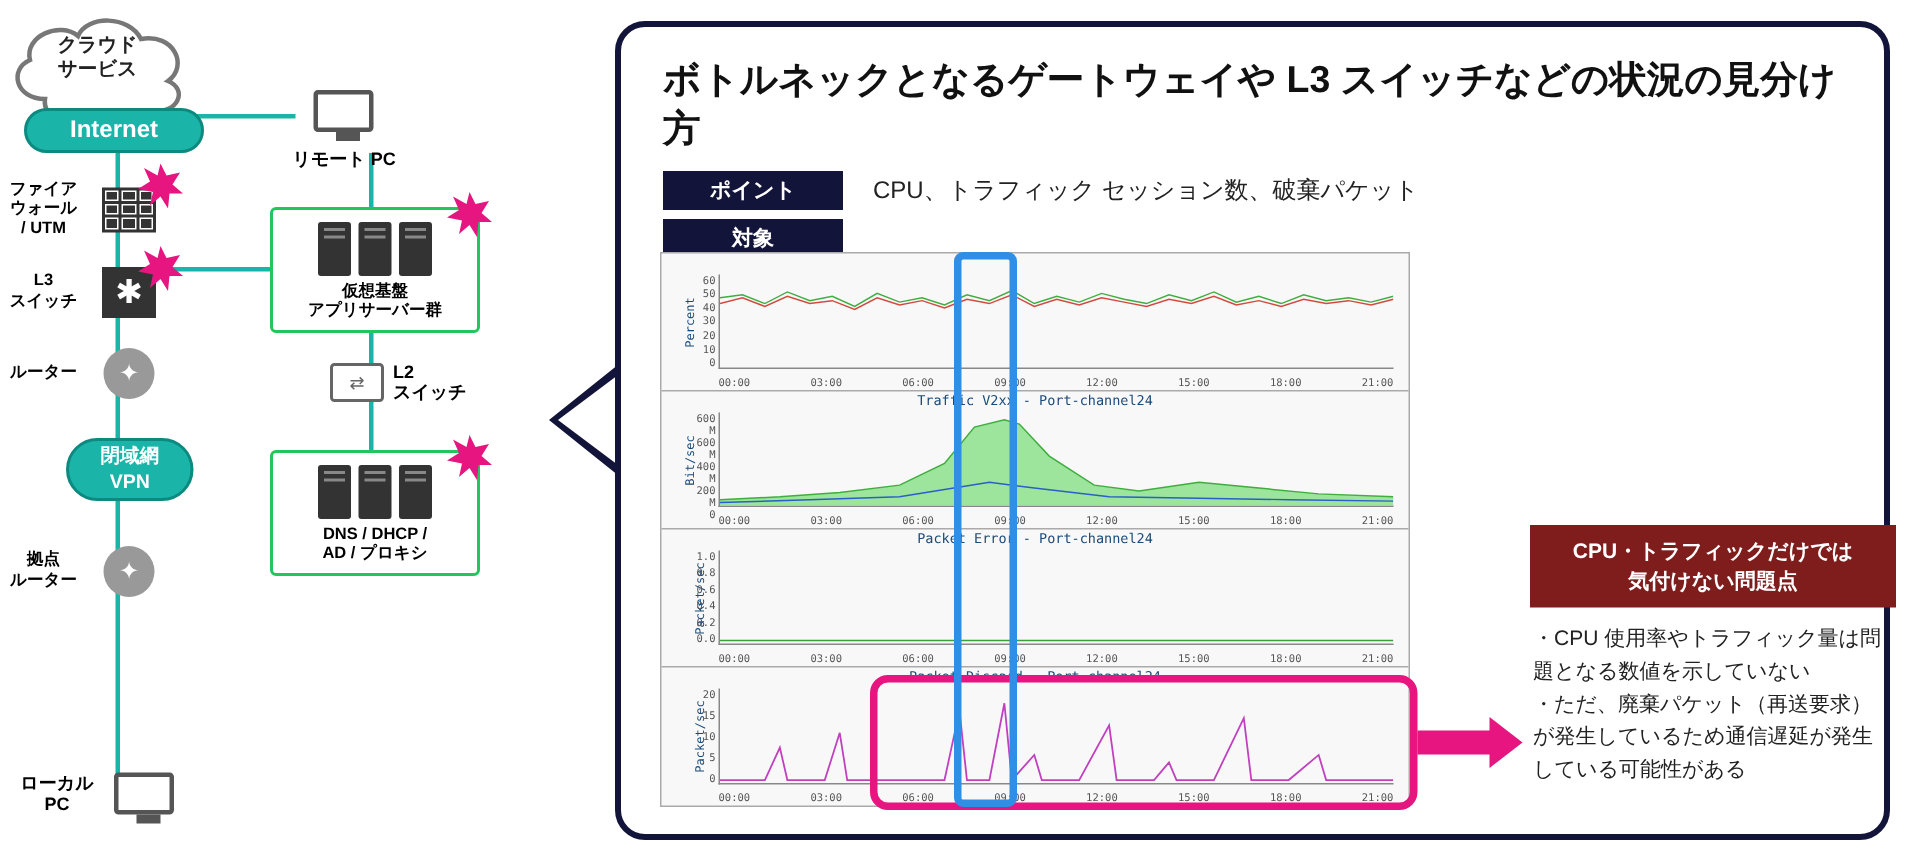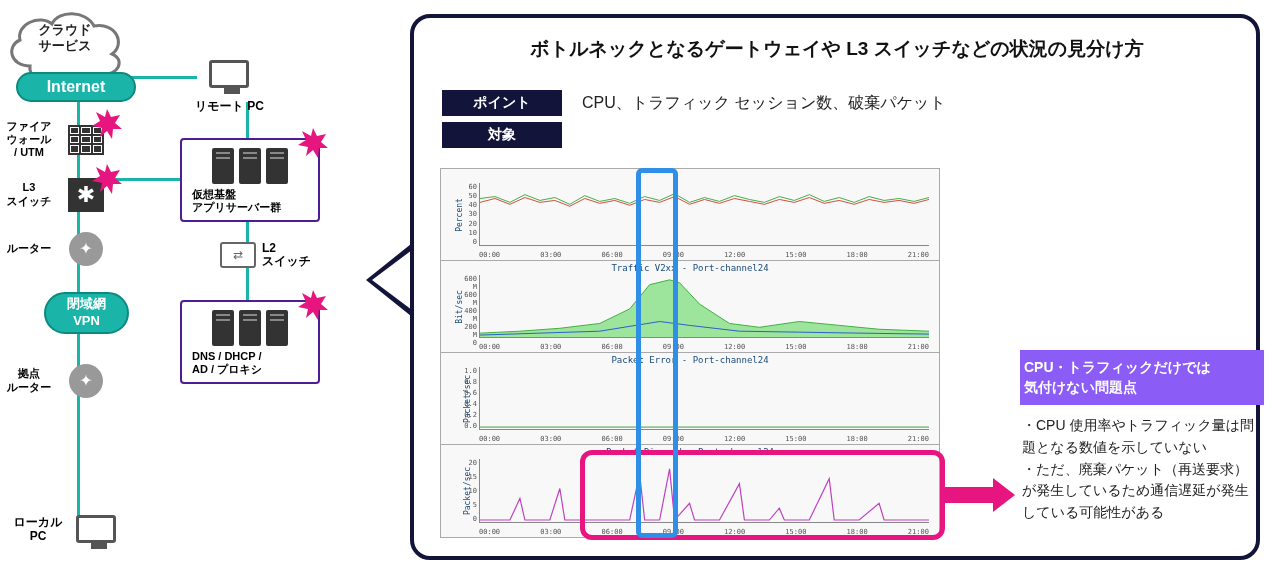--- a/index.html
+++ b/index.html
@@ -29,21 +29,21 @@
 .firewall-icon span { background: #333; border: 1px solid #fff; }
 .snowflake { width: 36px; height: 34px; background: #333; display: flex; align-items: center; justify-content: center; color: #fff; font-size: 22px; }
 .router-icon { width: 34px; height: 34px; border-radius: 50%; background: #999; display: flex; align-items: center; justify-content: center; color: #fff; font-size: 16px; }
 .vpn-badge { position: absolute; left: 44px; width: 85px; height: 42px; background: #1AB5A8; border: 2px solid #0d8a80; border-radius: 21px; color: #fff; font-size: 13px; font-weight: bold; text-align: center; line-height: 1.3; display: flex; align-items: center; justify-content: center; }
 .vpn-row { height: 58px; margin-bottom: 20px; }
 
 .reddish-star { position: absolute; width: 30px; height: 30px; }
 .reddish-star svg { width: 100%; height: 100%; }
 
 
-.srv-box { position: absolute; border: 2px solid #4c1d95; border-radius: 4px; padding: 8px 10px 6px; background: #fff; text-align: left; }
+.srv-box { position: absolute; border: 2px solid #22c55e; border-radius: 4px; padding: 8px 10px 6px; background: #fff; text-align: center; }
 .srv-box-1 { left: 180px; top: 138px; width: 140px; height: 84px; }
 .srv-box-2 { left: 180px; top: 300px; width: 140px; height: 84px; }
 .srv-rack { display: flex; justify-content: center; gap: 5px; margin-bottom: 4px; }
 .srv { width: 22px; height: 36px; background: #333; border-radius: 2px; position: relative; }
 .srv::before, .srv::after { content: ""; position: absolute; left: 4px; width: 14px; height: 2px; background: #888; }
 .srv::before { top: 4px; } .srv::after { top: 9px; }
 .srv-caption { font-size: 11px; font-weight: bold; line-height: 1.2; }
 
 
 .l2-switch { position: absolute; left: 220px; top: 242px; display: flex; align-items: center; gap: 6px; }
@@ -54,21 +54,21 @@
 .local-pc { position: absolute; left: 10px; top: 515px; text-align: center; display: flex; align-items: center; gap: 10px; }
 .local-label { font-size: 12px; font-weight: bold; width: 56px; line-height: 1.2; }
 
 
 .vline { position: absolute; width: 3px; background: #1AB5A8; }
 .hline { position: absolute; height: 3px; background: #1AB5A8; }
 .grayline { background: #999 !important; }
 
 
 .callout { position: absolute; left: 410px; top: 14px; width: 850px; height: 546px; border: 4px solid #13143A; border-radius: 20px; background: #fff; padding: 18px 24px 18px 28px; }
-.callout-title { font-size: 19px; font-weight: bold; color: #111; margin-bottom: 28px; text-align: center; }
+.callout-title { font-size: 25px; font-weight: bold; color: #111; margin-bottom: 12px; }
 .kv-row { display: flex; align-items: center; margin-bottom: 6px; gap: 20px; }
 .kv-label { background: #13143A; color: #fff; font-size: 14px; font-weight: bold; padding: 4px 0; width: 120px; text-align: center; }
 .kv-val { font-size: 16px; color: #222; }
 
 
 .tail { position: absolute; left: 366px; top: 240px; width: 0; height: 0; border-top: 40px solid transparent; border-bottom: 40px solid transparent; border-right: 50px solid #13143A; }
 .tail::after { content: ""; position: absolute; left: 6px; top: -33px; width: 0; height: 0; border-top: 33px solid transparent; border-bottom: 33px solid transparent; border-right: 44px solid #fff; }
 
 
 .charts { position: absolute; left: 440px; top: 168px; width: 500px; border: 1px solid #aaa; background: #f8f8f8; }
@@ -85,21 +85,21 @@
 
 .pink-highlight { position: absolute; left: 580px; top: 450px; width: 365px; height: 90px; border: 5px solid #E6157F; border-radius: 12px; z-index: 4; pointer-events: none; }
 
 
 .pink-arrow { position: absolute; left: 945px; top: 478px; width: 70px; height: 34px; }
 .pink-arrow-shaft { position: absolute; left: 0; top: 9px; width: 50px; height: 16px; background: #E6157F; }
 .pink-arrow-head { position: absolute; left: 48px; top: 0; width: 0; height: 0; border-top: 17px solid transparent; border-bottom: 17px solid transparent; border-left: 22px solid #E6157F; }
 
 
 .insight { position: absolute; left: 1020px; top: 350px; width: 244px; }
-.insight-header { background: #8b5cf6; color: #fff; font-size: 14px; font-weight: bold; text-align: left; padding: 8px 4px; line-height: 1.4; }
+.insight-header { background: #7f1d1d; color: #fff; font-size: 14px; font-weight: bold; text-align: center; padding: 8px 4px; line-height: 1.4; }
 .insight-body { font-size: 14px; color: #222; padding: 10px 2px; line-height: 1.55; }
 
 </style>
 </head>
 <body>
 
 <div class="vline" style="left:77px; top:102px; height:420px;"></div>
 <div class="hline" style="left:77px; top:76px; width:120px;"></div>
 <div class="hline" style="left:104px; top:178px; width:78px;"></div>
 <div class="vline" style="left:246px; top:102px; height:200px;"></div>

